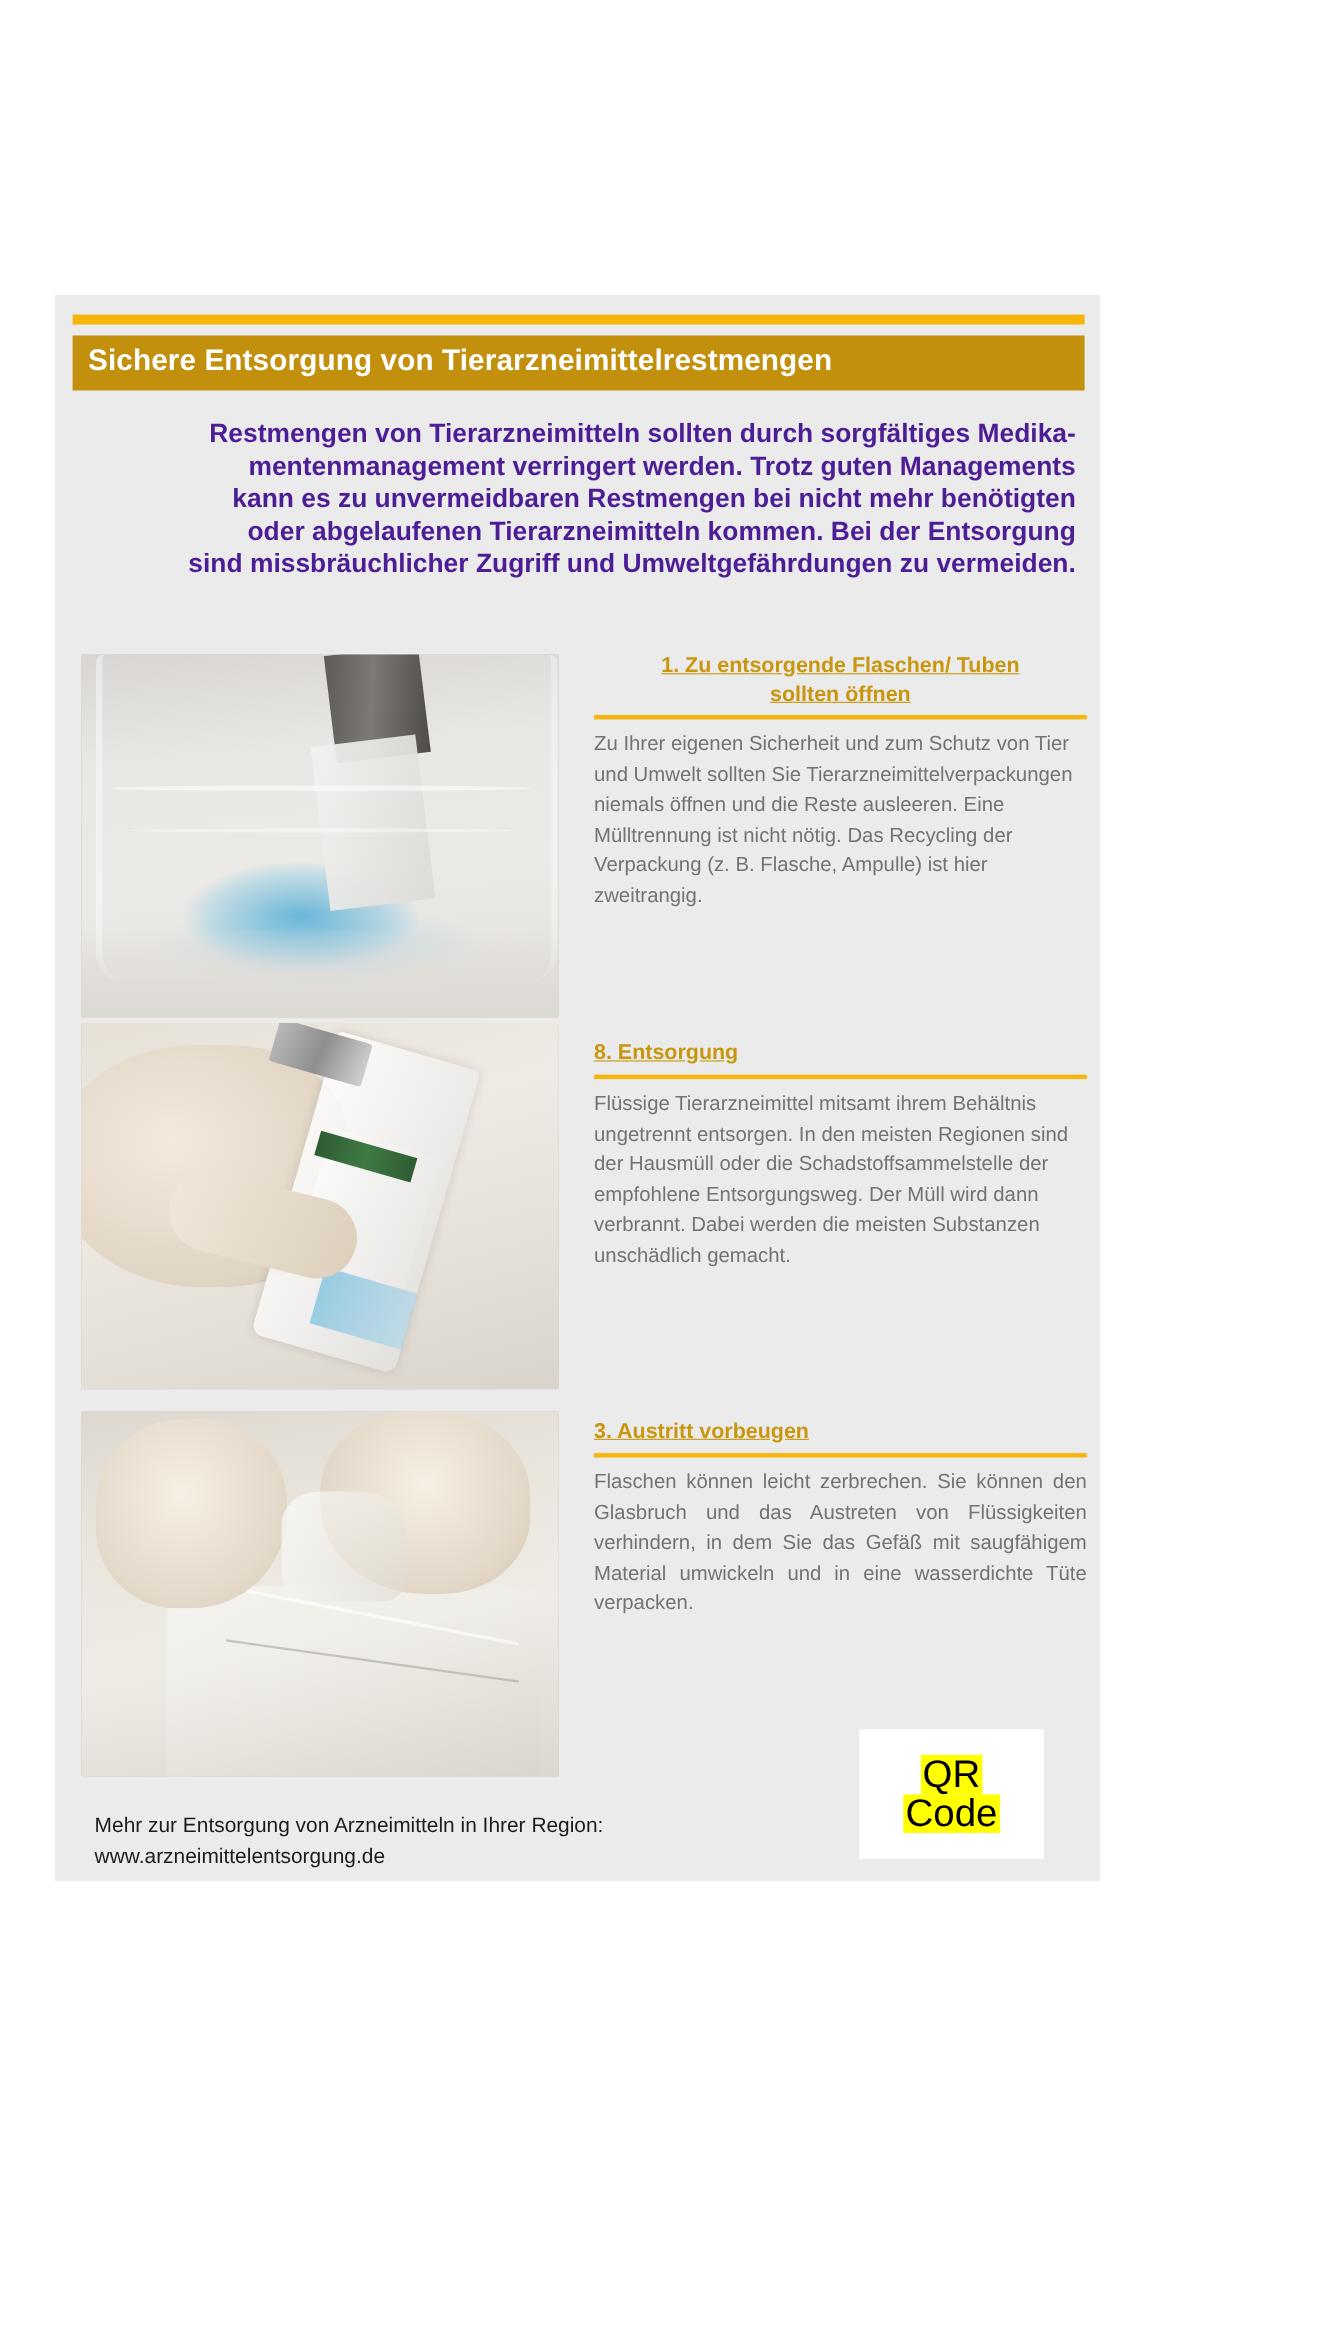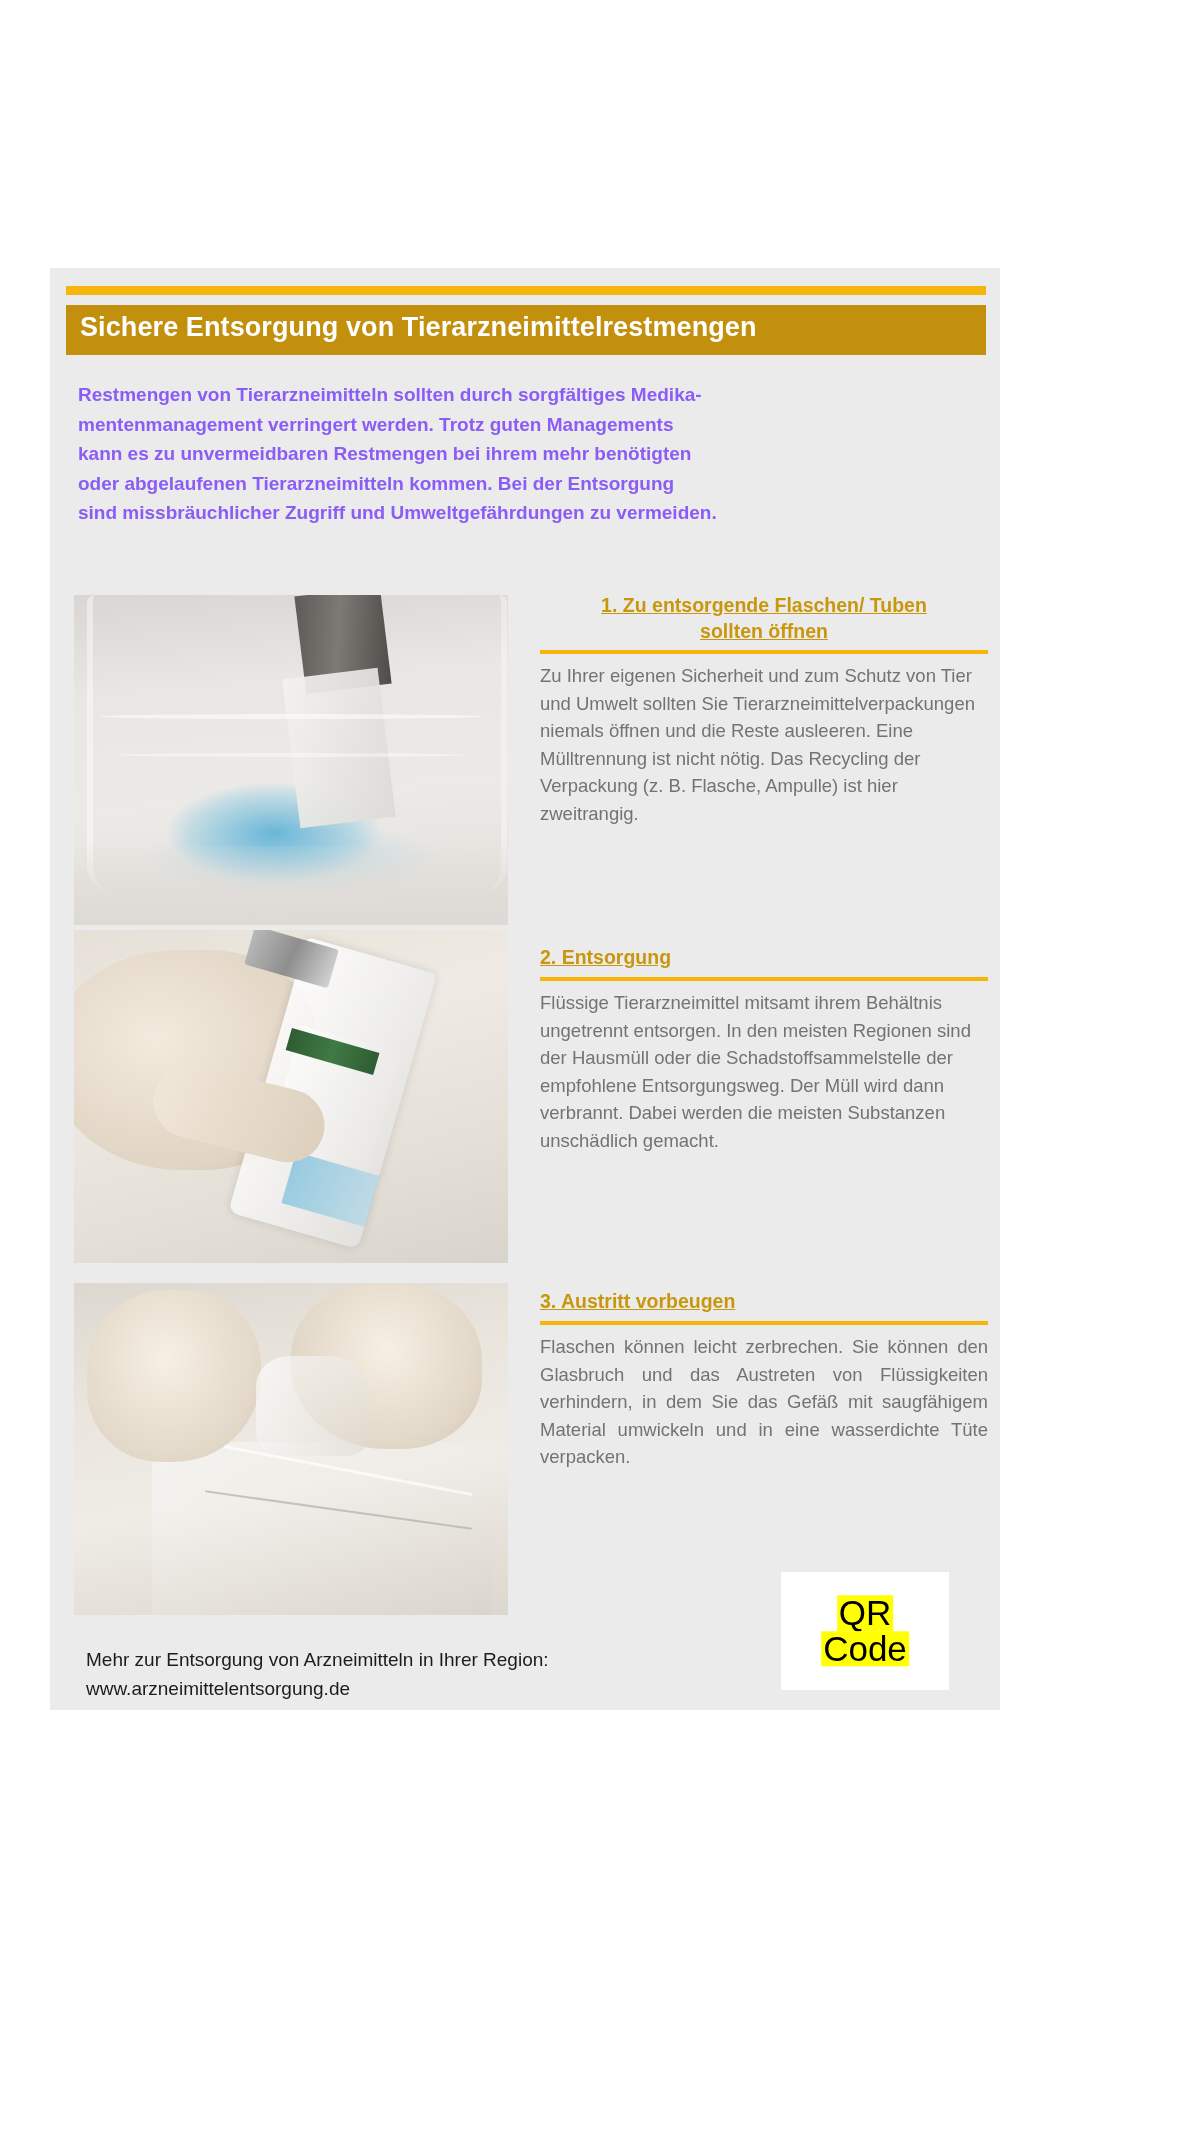--- a/index.html
+++ b/index.html
@@ -27,21 +27,21 @@
   }
   .titlebar .ttl{
     position:absolute;left:14px;top:7px;
     color:#ffffff;font-size:27px;font-weight:bold;letter-spacing:.1px;
     white-space:nowrap;
   }
 
   
   .intro{
     position:absolute;left:78px;top:380px;width:900px;
-    font-size:19px;font-weight:bold;color:#8b5cf6;line-height:29.5px;
+    font-size:24px;font-weight:bold;color:#4c1d95;line-height:29.5px;text-align:right;
   }
   .intro div{white-space:nowrap;}
 
   
   .photo{position:absolute;overflow:hidden;background:#cfc8c0;}
   .photo .sky{position:absolute;inset:0;}
 
   #photo1{left:74px;top:595px;width:434px;height:330px;}
   #photo2{left:74px;top:930px;width:434px;height:333px;}
   #photo3{left:74px;top:1283px;width:434px;height:332px;}
@@ -204,21 +204,21 @@
 
   <div class="topbar"></div>
 
   <div class="titlebar">
     <div class="ttl">Sichere Entsorgung von Tierarzneimittelrestmengen</div>
   </div>
 
   <div class="intro">
     <div>Restmengen von Tierarzneimitteln sollten durch sorgfältiges Medika-</div>
     <div>mentenmanagement verringert werden. Trotz guten Managements</div>
-    <div>kann es zu unvermeidbaren Restmengen bei ihrem mehr benötigten</div>
+    <div>kann es zu unvermeidbaren Restmengen bei nicht mehr benötigten</div>
     <div>oder abgelaufenen Tierarzneimitteln  kommen. Bei der Entsorgung</div>
     <div>sind missbräuchlicher Zugriff und Umweltgefährdungen zu vermeiden.</div>
   </div>
 
   <div class="photo" id="photo1">
     <div class="sky"></div>
     <div class="glass"></div>
     <div class="cap"></div>
     <div class="lbl"></div>
     <div class="rimA"></div>
@@ -250,21 +250,21 @@
   <div class="sec" id="sec1">
     <h3 class="centered">
       <span>1. Zu entsorgende Flaschen/ Tuben</span><br>
       <span>sollten öffnen</span>
     </h3>
     <div class="rule"></div>
     <p>Zu Ihrer eigenen Sicherheit und zum Schutz von Tier und Umwelt sollten Sie Tierarzneimittelverpackungen niemals öffnen und die Reste ausleeren. Eine Mülltrennung ist nicht nötig. Das Recycling der Verpackung (z. B. Flasche, Ampulle) ist hier zweitrangig.</p>
   </div>
 
   <div class="sec" id="sec2">
-    <h3>2. Entsorgung</h3>
+    <h3>8. Entsorgung</h3>
     <div class="rule"></div>
     <p>Flüssige Tierarzneimittel mitsamt ihrem Behältnis ungetrennt entsorgen. In den meisten Regionen sind der Hausmüll oder die Schadstoffsammelstelle der empfohlene Entsorgungsweg. Der Müll wird dann verbrannt. Dabei werden die meisten Substanzen unschädlich gemacht.</p>
   </div>
 
   <div class="sec" id="sec3">
     <h3>3. Austritt vorbeugen</h3>
     <div class="rule"></div>
     <p class="just">Flaschen können leicht zerbrechen. Sie können den Glasbruch und das Austreten von Flüssigkeiten verhindern, in dem Sie das Gefäß mit saugfähigem Material umwickeln und in eine wasserdichte Tüte verpacken.</p>
   </div>
 

